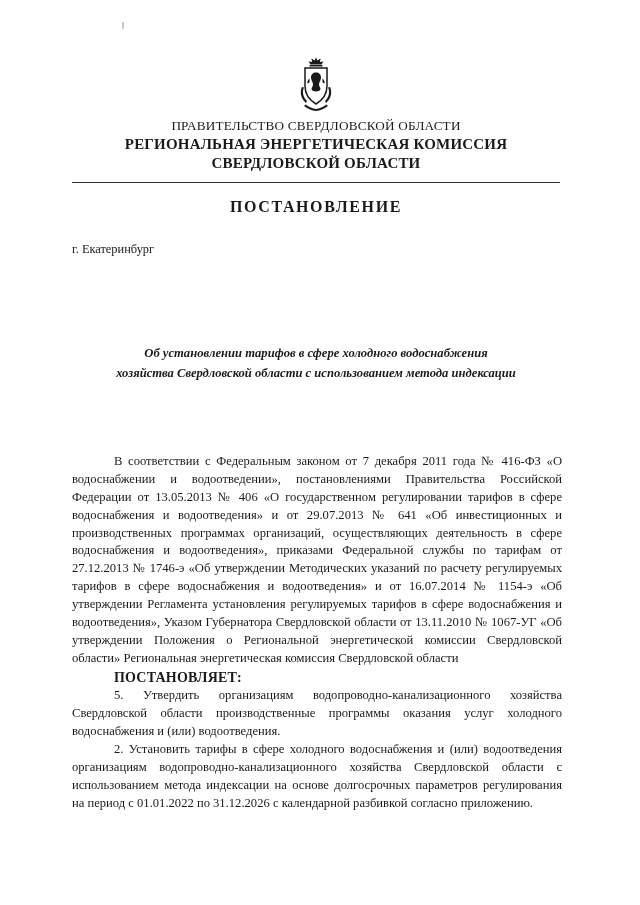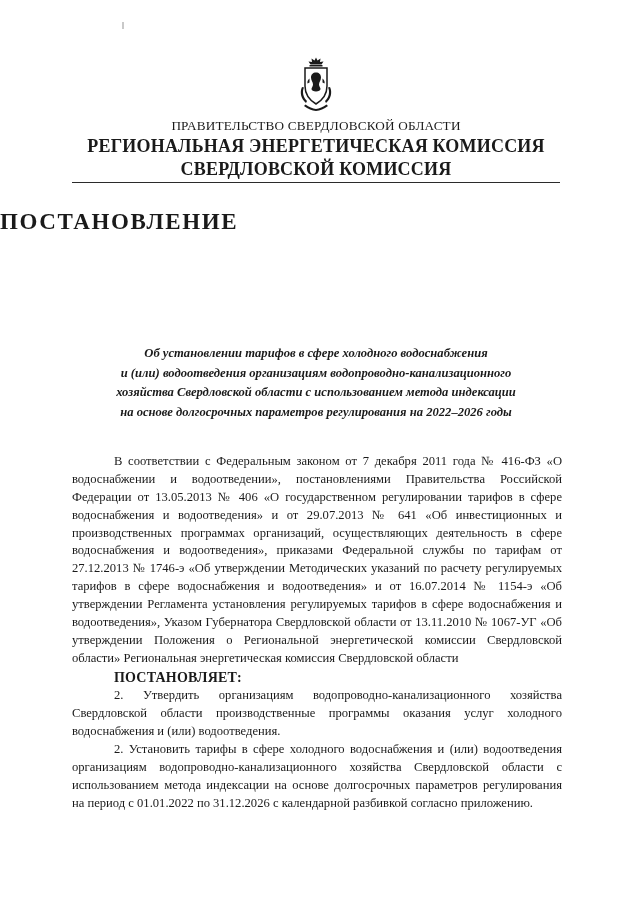--- a/index.html
+++ b/index.html
@@ -47,40 +47,40 @@
     top: 118px;
     text-align: center;
     line-height: 1.28;
   }
   .header .line1 {
     font-size: 13.2px;
     letter-spacing: 0.2px;
   }
   .header .line2,
   .header .line3 {
-    font-size: 18px;
+    font-size: 15px;
     font-weight: bold;
     letter-spacing: 0.2px;
   }
   .rule {
     position: absolute;
     left: 72px;
     right: 72px;
     top: 182px;
     border-top: 1px solid #2b2b2b;
   }
 
   
   .doctype {
     position: absolute;
     left: 0;
     right: 0;
-    top: 209px;
-    text-align: left;
-    font-size: 23px;
+    top: 198px;
+    text-align: center;
+    font-size: 16px;
     font-weight: bold;
     letter-spacing: 1.6px;
   }
 
   
   .meta {
     position: absolute;
     left: 72px;
     top: 240px;
     font-size: 12.4px;
@@ -159,37 +159,36 @@
         <path d="M18 62 c-5 10 -2 24 8 32 l2 -4 c-8 -7 -10 -19 -6 -27 z"></path>
         <path d="M74 62 c5 10 2 24 -8 32 l-2 -4 c8 -7 10 -19 6 -27 z"></path>
         <path d="M22 100 c8 6 16 9 24 10 c8 -1 16 -4 24 -10 l-3 -3 c-7 5 -14 8 -21 9 c-7 -1 -14 -4 -21 -9 z"></path>
       </g>
     </svg>
   </div>
 
   <div class="header">
     <div class="line1">ПРАВИТЕЛЬСТВО СВЕРДЛОВСКОЙ ОБЛАСТИ</div>
     <div class="line2">РЕГИОНАЛЬНАЯ ЭНЕРГЕТИЧЕСКАЯ КОМИССИЯ</div>
-    <div class="line3">СВЕРДЛОВСКОЙ КОМИССИЯ</div>
+    <div class="line3">СВЕРДЛОВСКОЙ ОБЛАСТИ</div>
   </div>
 
   <div class="rule"></div>
 
   <div class="doctype">ПОСТАНОВЛЕНИЕ</div>
 
   <div class="meta">
+    <div>г. Екатеринбург</div>
   </div>
 
   <div class="title">
     <div>Об установлении тарифов в сфере холодного водоснабжения</div>
-    <div>и (или) водоотведения организациям водопроводно-канализационного</div>
     <div>хозяйства Свердловской области с использованием метода индексации</div>
-    <div>на основе долгосрочных параметров регулирования на 2022–2026 годы</div>
   </div>
 
   <div class="body">
     <p>В соответствии с Федеральным законом от 7 декабря 2011 года № 416-ФЗ «О водоснабжении и водоотведении», постановлениями Правительства Российской Федерации от 13.05.2013 № 406 «О государственном регулировании тарифов в сфере водоснабжения и водоотведения» и от 29.07.2013 № 641 «Об инвестиционных и производственных программах организаций, осуществляющих деятельность в сфере водоснабжения и водоотведения», приказами Федеральной службы по тарифам от 27.12.2013 № 1746-э «Об утверждении Методических указаний по расчету регулируемых тарифов в сфере водоснабжения и водоотведения» и от 16.07.2014 № 1154-э «Об утверждении Регламента установления регулируемых тарифов в сфере водоснабжения и водоотведения», Указом Губернатора Свердловской области от 13.11.2010 № 1067-УГ «Об утверждении Положения о Региональной энергетической комиссии Свердловской области» Региональная энергетическая комиссия Свердловской области</p>
     <p class="decree">ПОСТАНОВЛЯЕТ:</p>
-    <p>2. Утвердить организациям водопроводно-канализационного хозяйства Свердловской области производственные программы оказания услуг холодного водоснабжения и (или) водоотведения.</p>
+    <p>5. Утвердить организациям водопроводно-канализационного хозяйства Свердловской области производственные программы оказания услуг холодного водоснабжения и (или) водоотведения.</p>
     <p>2. Установить тарифы в сфере холодного водоснабжения и (или) водоотведения организациям водопроводно-канализационного хозяйства Свердловской области с использованием метода индексации на основе долгосрочных параметров регулирования  на период с 01.01.2022 по 31.12.2026 с календарной разбивкой согласно приложению.</p>
   </div>
 
 </div>
 
 </body></html>

